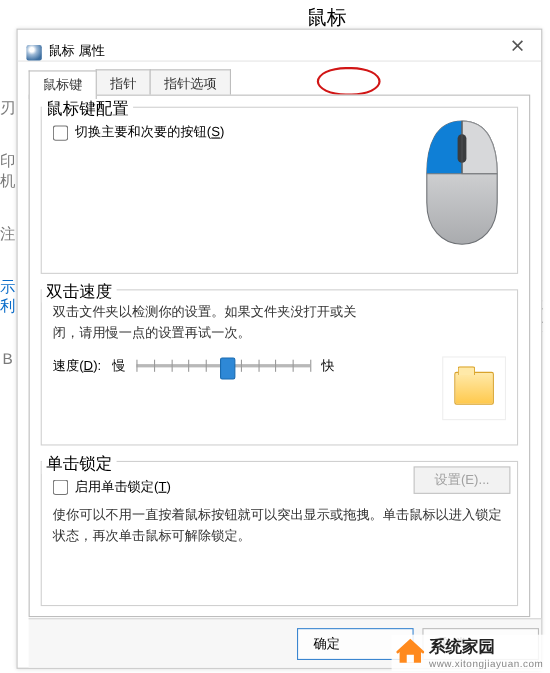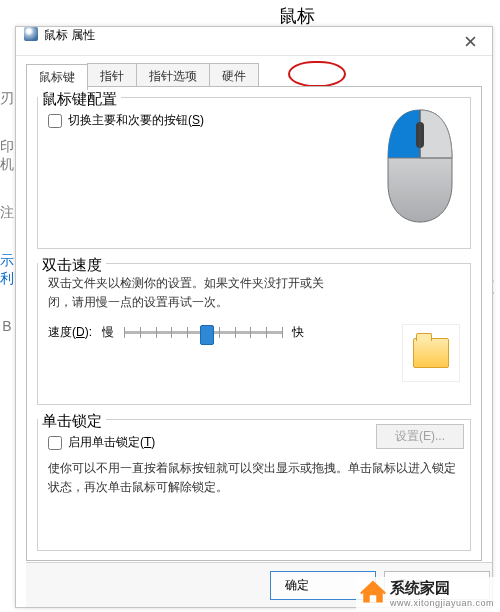--- a/index.html
+++ b/index.html
@@ -4,21 +4,21 @@
 <style>
   body{margin:0;font-family:"Microsoft YaHei","Segoe UI",sans-serif;font-size:12px;background:#fff;color:#000;overflow:hidden}
   .page{position:relative;width:500px;height:612px}
   .bg-title{position:absolute;top:4px;left:279px;font-size:18px}
   .bg-stripL{position:absolute;left:0;top:90px;width:14px;height:300px;display:flex;flex-direction:column;gap:30px;align-items:center;color:#7a7a7a}
   .bg-stripL span{font-size:14px}
   .bg-stripL .blue{color:#0a6cc9}
   .bg-stripR{position:absolute;right:0;top:270px;width:20px;font-size:14px;color:#222}
   .bg-stripR .num{margin-top:100px}
   .dialog{position:absolute;left:15px;top:26px;width:476px;height:580px;background:#fff;border:1px solid #c4c4c4;box-shadow:0 0 4px rgba(0,0,0,.15)}
-  .titlebar{height:28px;display:flex;align-items:flex-start;padding:0 0 0 8px;border-bottom:1px solid #e5e5e5}
+  .titlebar{height:28px;display:flex;align-items:flex-end;padding:0 0 0 8px;border-bottom:1px solid #e5e5e5}
   .dico{width:14px;height:14px;margin-right:6px;border-radius:2px;background:radial-gradient(circle at 35% 30%,#fff 15%,#9db9d6 35%,#3c6ea0 75%)}
   .titlebar .txt{font-size:12px}
   .close{margin-left:auto;width:44px;height:28px;display:flex;align-items:center;justify-content:center;color:#555}
   .close svg{width:11px;height:11px}
   .tabs{position:absolute;top:36px;left:10px;display:flex;align-items:flex-end}
   .tab{border:1px solid #bdbdbd;border-bottom:none;padding:4px 12px;background:#f4f4f4;margin-right:-1px;font-size:12px;color:#333}
   .tab.active{background:#fff;position:relative;top:1px;z-index:2}
   .redoval{position:absolute;top:34px;left:272px;width:54px;height:22px;border:2px solid #d11515;border-radius:50%/55%;pointer-events:none}
   .pane{position:absolute;top:59px;left:10px;right:10px;bottom:46px;border:1px solid #bdbdbd;background:#fff;padding:10px 10px 0 10px;overflow:hidden}
   .group{border:1px solid #d0d0d0;padding:10px 10px 12px 10px;margin-bottom:14px;position:relative}
@@ -73,21 +73,20 @@
             <path d="M1 1 L9 9 M9 1 L1 9" stroke="currentColor" stroke-width="1.4"></path>
           </svg>
       </div>
     </div>
     <div class="watermark">hnzkhbsb.com</div>
 
     <div class="tabs">
       <div class="tab active">鼠标键</div>
       <div class="tab">指针</div>
       <div class="tab">指针选项</div>
-      <div class="tab">硬件</div>
     </div>
     <div class="redoval"></div>
 
     <div class="pane">
 
       <div class="group" style="height:128px">
         <span class="legend">鼠标键配置</span>
         <label class="cbx">
           <input type="checkbox" style="">
           <span><span>切换主要和次要的按钮(</span><span class="u">S</span><span>)</span></span>

